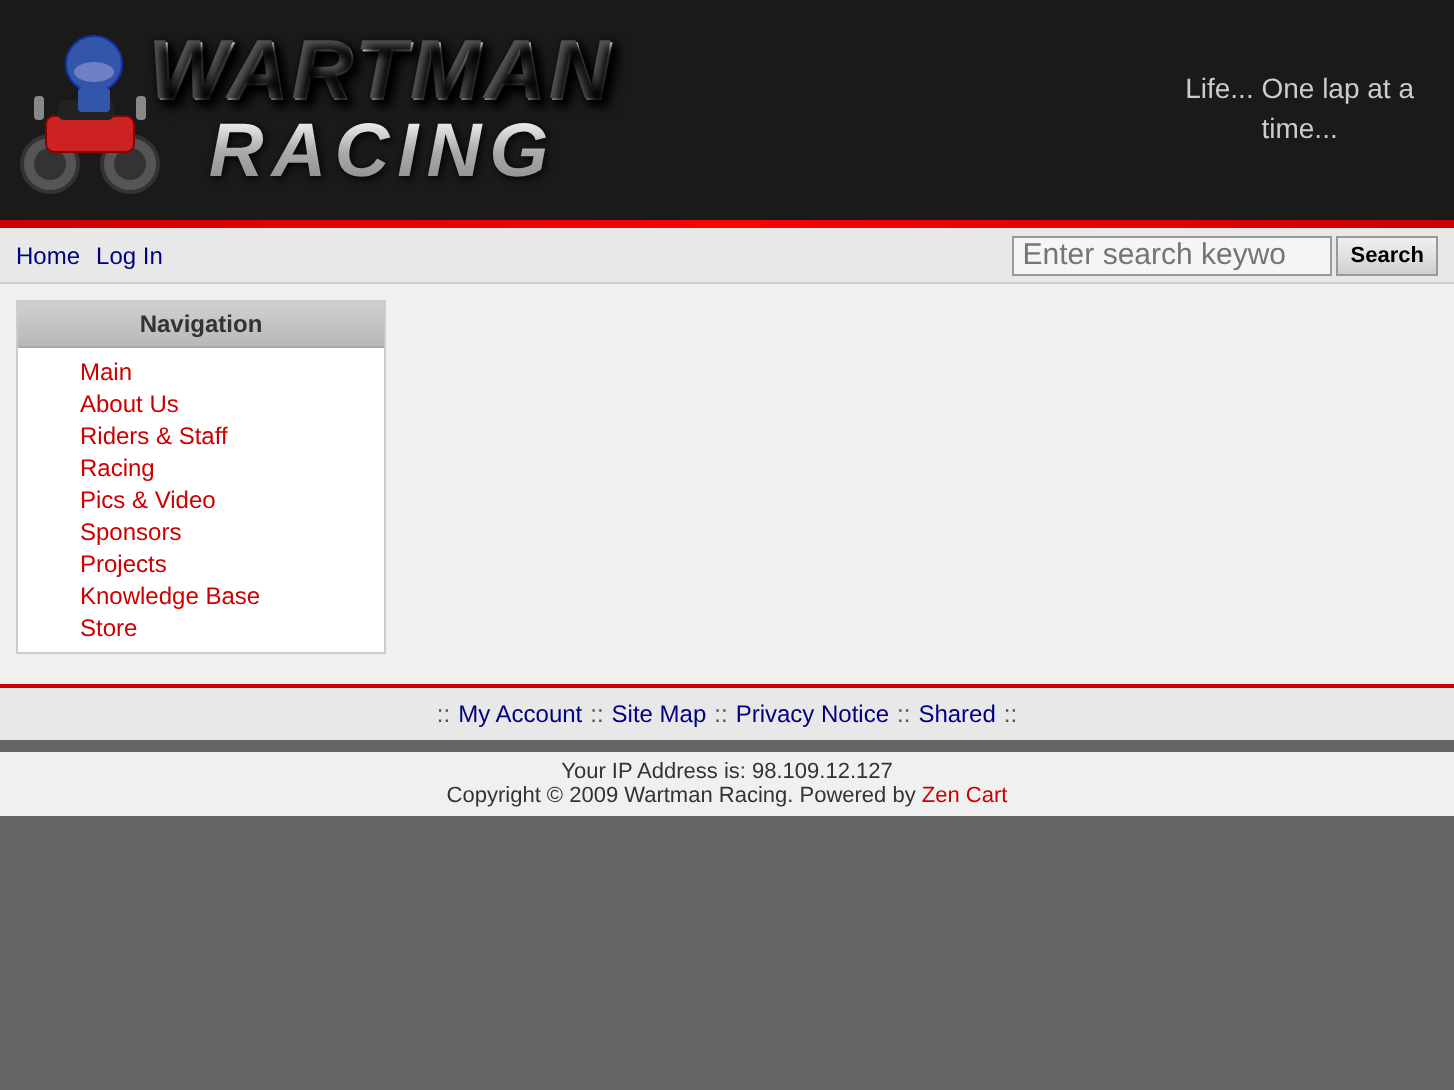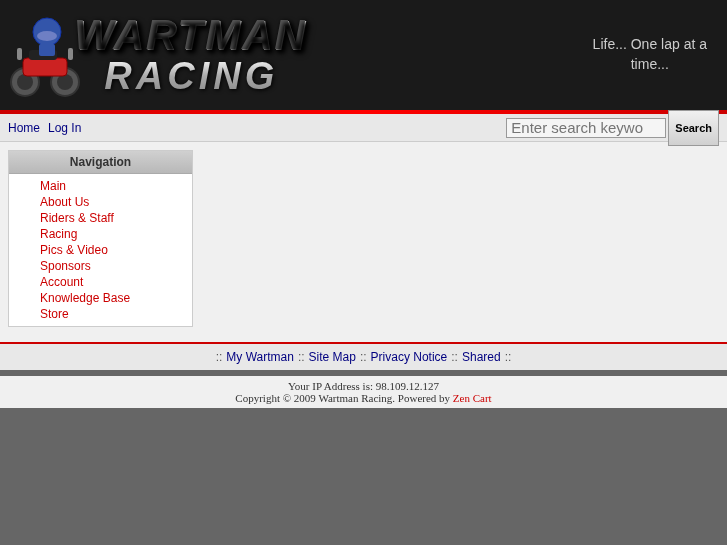--- a/index.html
+++ b/index.html
@@ -109,21 +109,21 @@
     #search-input {
       width: 160px;
       height: 20px;
       border: 1px solid #999;
       font-size: 11px;
       padding: 0 4px;
       background: #f5f5f5;
       color: #999;
     }
     #search-button {
-      height: 36px;
+      height: 20px;
       padding: 0 6px;
       background: linear-gradient(180deg, #f0f0f0, #d0d0d0);
       border: 1px solid #999;
       font-size: 11px;
       cursor: pointer;
       font-weight: bold;
     }
 
     
     #main-content {
@@ -189,21 +189,20 @@
     .footer-sep {
       color: #555;
     }
     #footer-info {
       margin-top: 6px;
       text-align: center;
       font-size: 11px;
       color: #333;
       background: #f0f0f0;
       padding: 4px 0;
-      font-family: Liberation Serif, serif;
     }
     #footer-info a {
       color: #cc0000;
       text-decoration: none;
     }
 
     
     .atv-svg {
       width: 80px;
       height: 90px;
@@ -263,34 +262,34 @@
   <div id="sidebar">
     <div id="sidebar-nav">
       <div id="sidebar-nav-header">Navigation</div>
       <ul>
         <li><a href="#">Main</a></li>
         <li><a href="#">About Us</a></li>
         <li><a href="#">Riders &amp; Staff</a></li>
         <li><a href="#">Racing</a></li>
         <li><a href="#">Pics &amp; Video</a></li>
         <li><a href="#">Sponsors</a></li>
-        <li><a href="#">Account</a></li>
+        <li><a href="#">Projects</a></li>
         <li><a href="#">Knowledge Base</a></li>
         <li><a href="#">Store</a></li>
       </ul>
     </div>
   </div>
 
   <div id="content-area" style="flex:1;"></div>
 </div>
 
 <div id="footer-bar">
   <div id="footer-links">
     <span class="footer-sep">::</span>
-    <a href="#">My Wartman</a>
+    <a href="#">My Account</a>
     <span class="footer-sep">::</span>
     <a href="#">Site Map</a>
     <span class="footer-sep">::</span>
     <a href="#">Privacy Notice</a>
     <span class="footer-sep">::</span>
     <a href="#">Shared</a>
     <span class="footer-sep">::</span>
   </div>
 </div>
 

